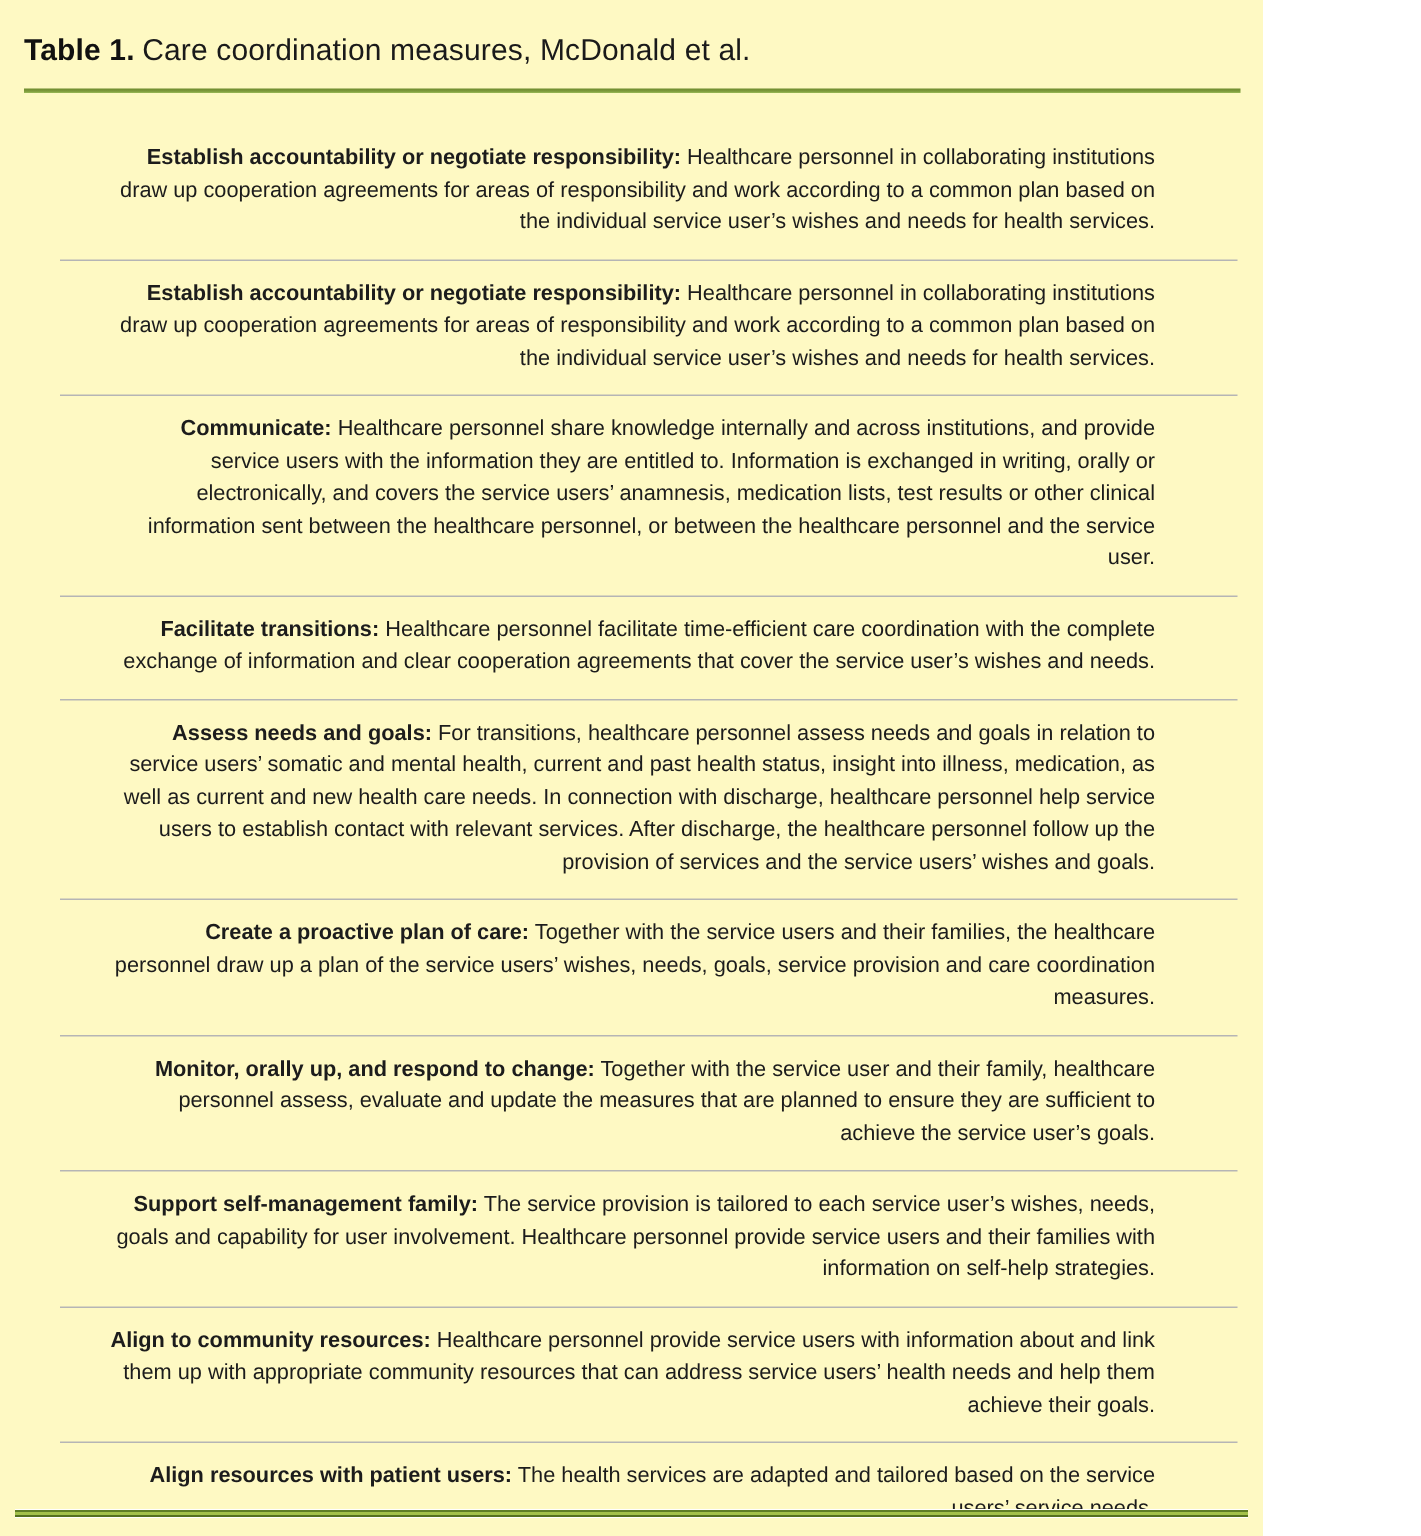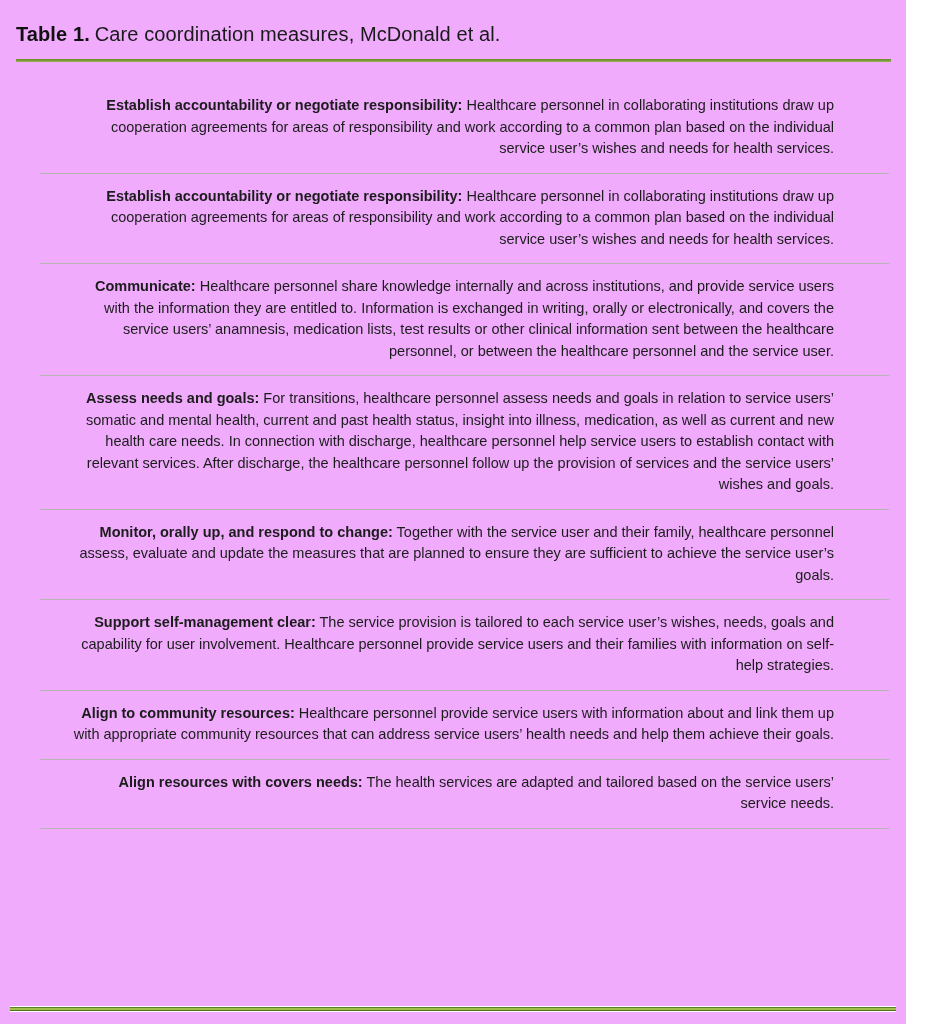--- a/index.html
+++ b/index.html
@@ -2,23 +2,23 @@
 <html><head>
 <meta charset="utf-8">
 <style>
   html, body {
     margin: 0;
     padding: 0;
     background: #ffffff;
   }
   .page {
     position: relative;
-    width: 906px;
+    width: 842px;
     height: 1024px;
-    background: #f0abfc;
+    background: #fef9c3;
     overflow: hidden;
     font-family: "Liberation Sans", sans-serif;
     color: #1c1c1c;
   }
   .title {
     padding: 21px 15px 0 16px;
     font-size: 20px;
     line-height: 26px;
     color: #1a1a1a;
     letter-spacing: 0.1px;
@@ -79,23 +79,25 @@
   <div class="title">
     <span class="lbl-bold">Table 1.</span><span class="caption">Care coordination measures, McDonald et al.</span>
   </div>
 
   <div class="rule-top"></div>
 
   <div class="entries" id="measure-list">
       <div class="entry"><span class="lbl">Establish accountability or negotiate responsibility:</span> <span class="txt">Healthcare personnel in collaborating institutions draw up cooperation agreements for areas of responsibility and work according to a common plan based on the individual service user’s wishes and needs for health services.</span></div>
       <div class="entry"><span class="lbl">Establish accountability or negotiate responsibility:</span> <span class="txt">Healthcare personnel in collaborating institutions draw up cooperation agreements for areas of responsibility and work according to a common plan based on the individual service user’s wishes and needs for health services.</span></div>
       <div class="entry"><span class="lbl">Communicate:</span> <span class="txt">Healthcare personnel share knowledge internally and across institutions, and provide service users with the information they are entitled to. Information is exchanged in writing, orally or electronically, and covers the service users’ anamnesis, medication lists, test results or other clinical information sent between the healthcare personnel, or between the healthcare personnel and the service user.</span></div>
+      <div class="entry"><span class="lbl">Facilitate transitions:</span> <span class="txt">Healthcare personnel facilitate time-efficient care coordination with the complete exchange of information and clear cooperation agreements that cover the service user’s wishes and needs.</span></div>
       <div class="entry"><span class="lbl">Assess needs and goals:</span> <span class="txt">For transitions, healthcare personnel assess needs and goals in relation to service users’ somatic and mental health, current and past health status, insight into illness, medication, as well as current and new health care needs. In connection with discharge, healthcare personnel help service users to establish contact with relevant services. After discharge, the healthcare personnel follow up the provision of services and the service users’ wishes and goals.</span></div>
+      <div class="entry"><span class="lbl">Create a proactive plan of care:</span> <span class="txt">Together with the service users and their families, the healthcare personnel draw up a plan of the service users’ wishes, needs, goals, service provision and care coordination measures.</span></div>
       <div class="entry"><span class="lbl">Monitor, orally up, and respond to change:</span> <span class="txt">Together with the service user and their family, healthcare personnel assess, evaluate and update the measures that are planned to ensure they are sufficient to achieve the service user’s goals.</span></div>
-      <div class="entry"><span class="lbl">Support self-management clear:</span> <span class="txt">The service provision is tailored to each service user’s wishes, needs, goals and capability for user involvement. Healthcare personnel provide service users and their families with information on self-help strategies.</span></div>
+      <div class="entry"><span class="lbl">Support self-management family:</span> <span class="txt">The service provision is tailored to each service user’s wishes, needs, goals and capability for user involvement. Healthcare personnel provide service users and their families with information on self-help strategies.</span></div>
       <div class="entry"><span class="lbl">Align to community resources:</span> <span class="txt">Healthcare personnel provide service users with information about and link them up with appropriate community resources that can address service users’ health needs and help them achieve their goals.</span></div>
-      <div class="entry"><span class="lbl">Align resources with covers needs:</span> <span class="txt">The health services are adapted and tailored based on the service users’ service needs.</span></div>
+      <div class="entry"><span class="lbl">Align resources with patient users:</span> <span class="txt">The health services are adapted and tailored based on the service users’ service needs.</span></div>
     </div>
 
 
   <div class="rule-bottom"></div>
 
 </div>
 
 </body></html>

